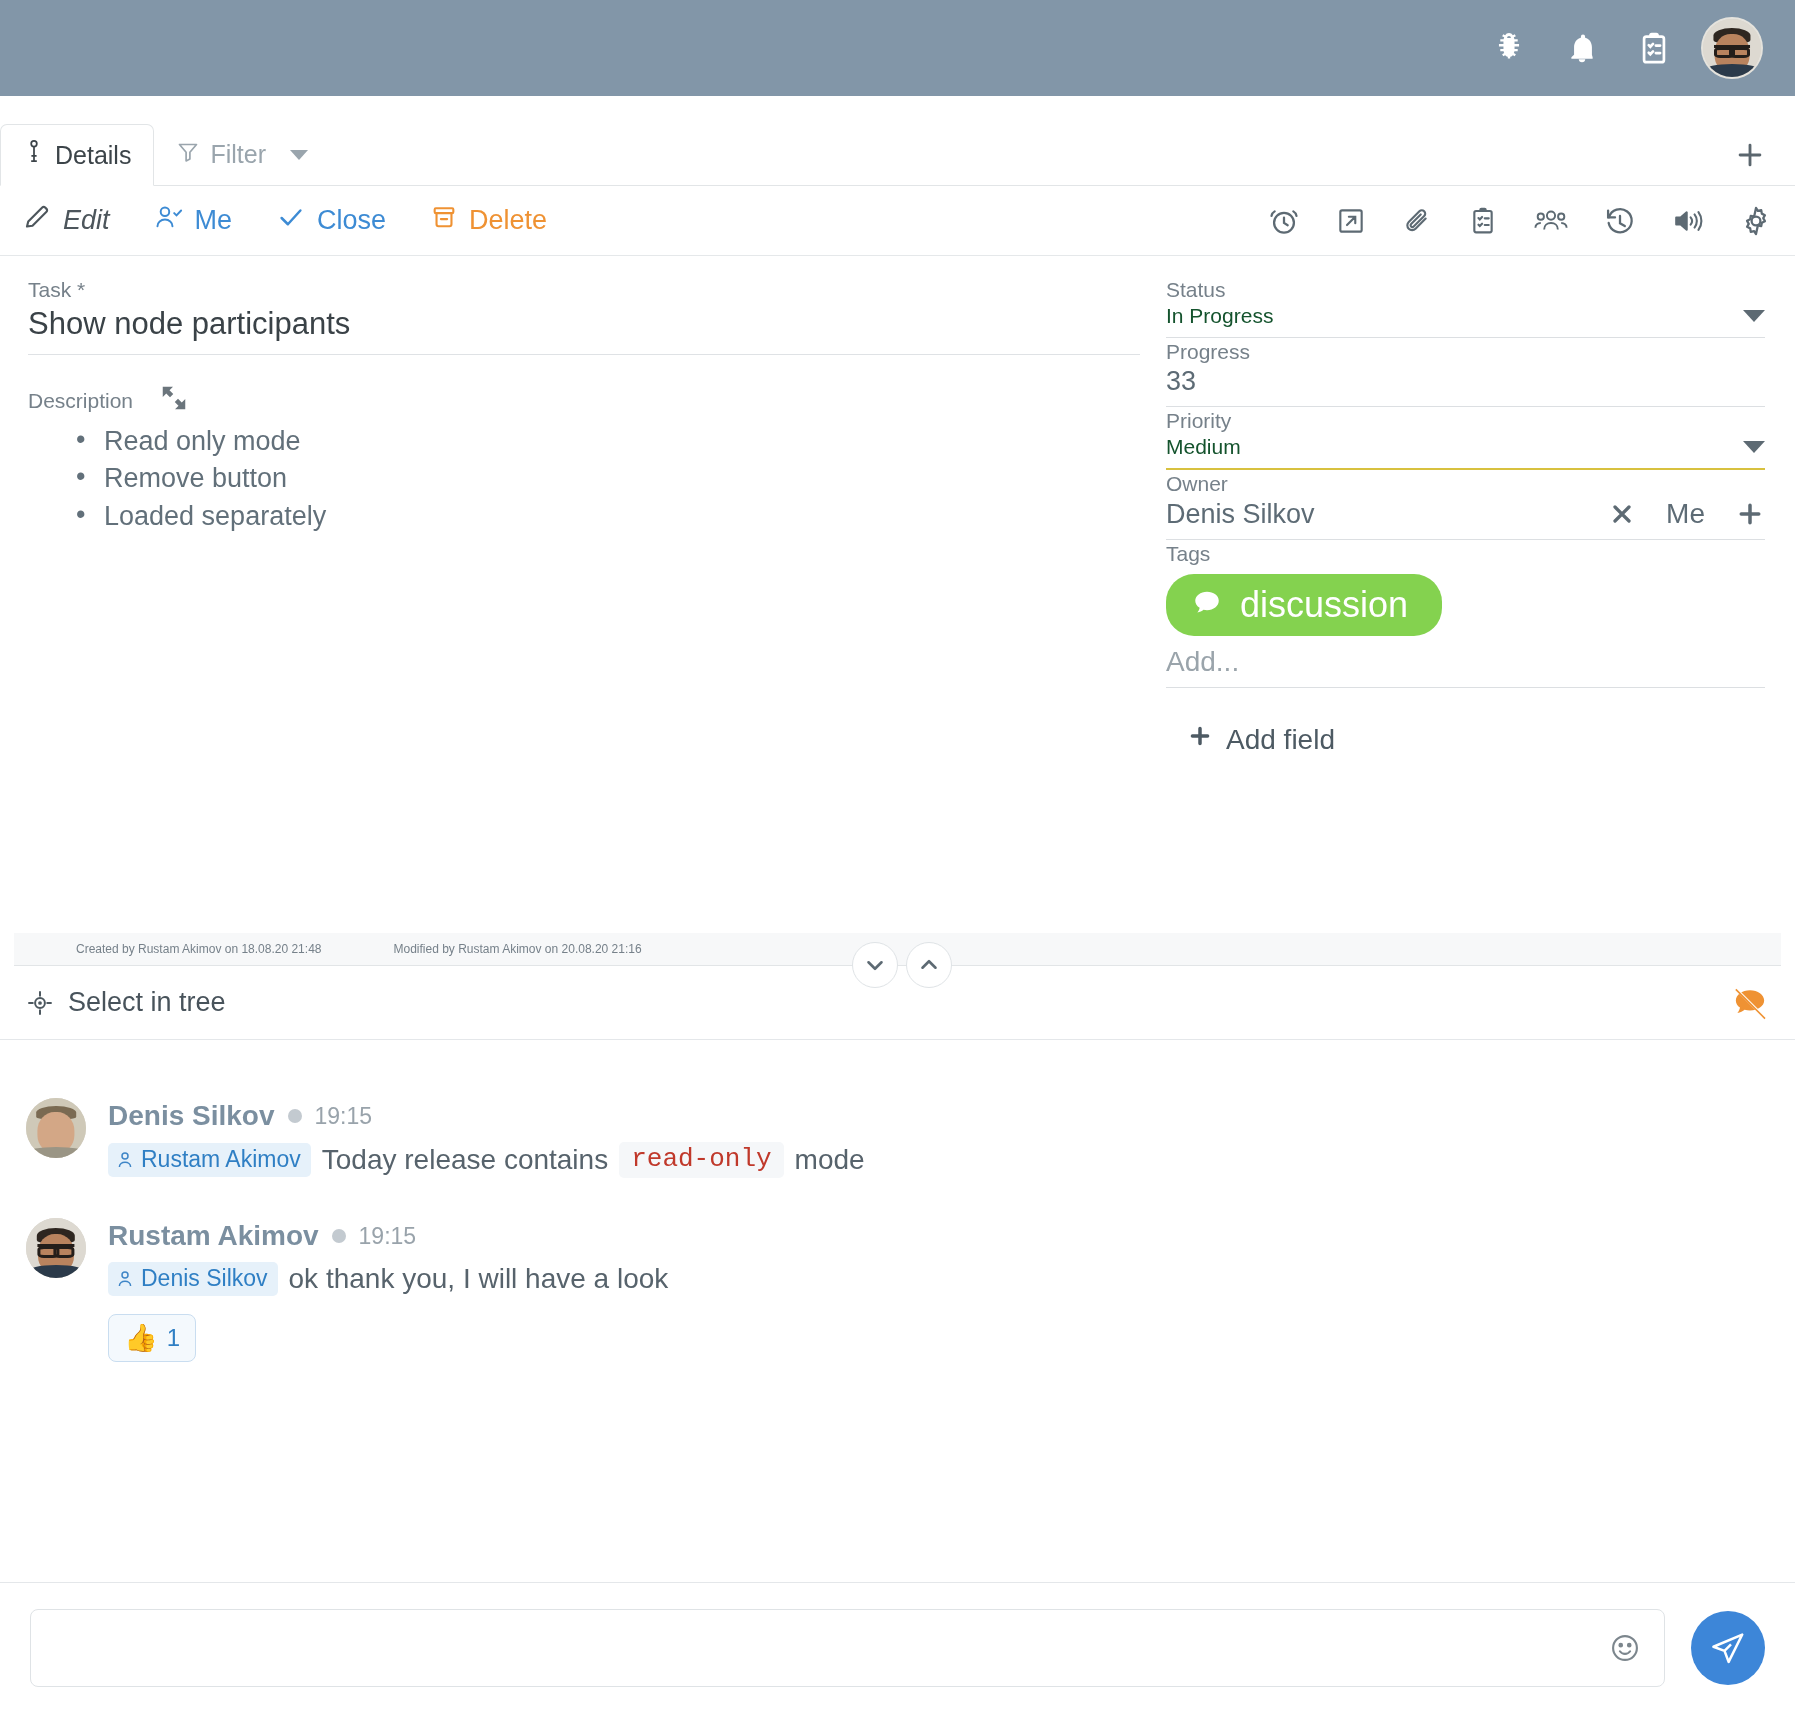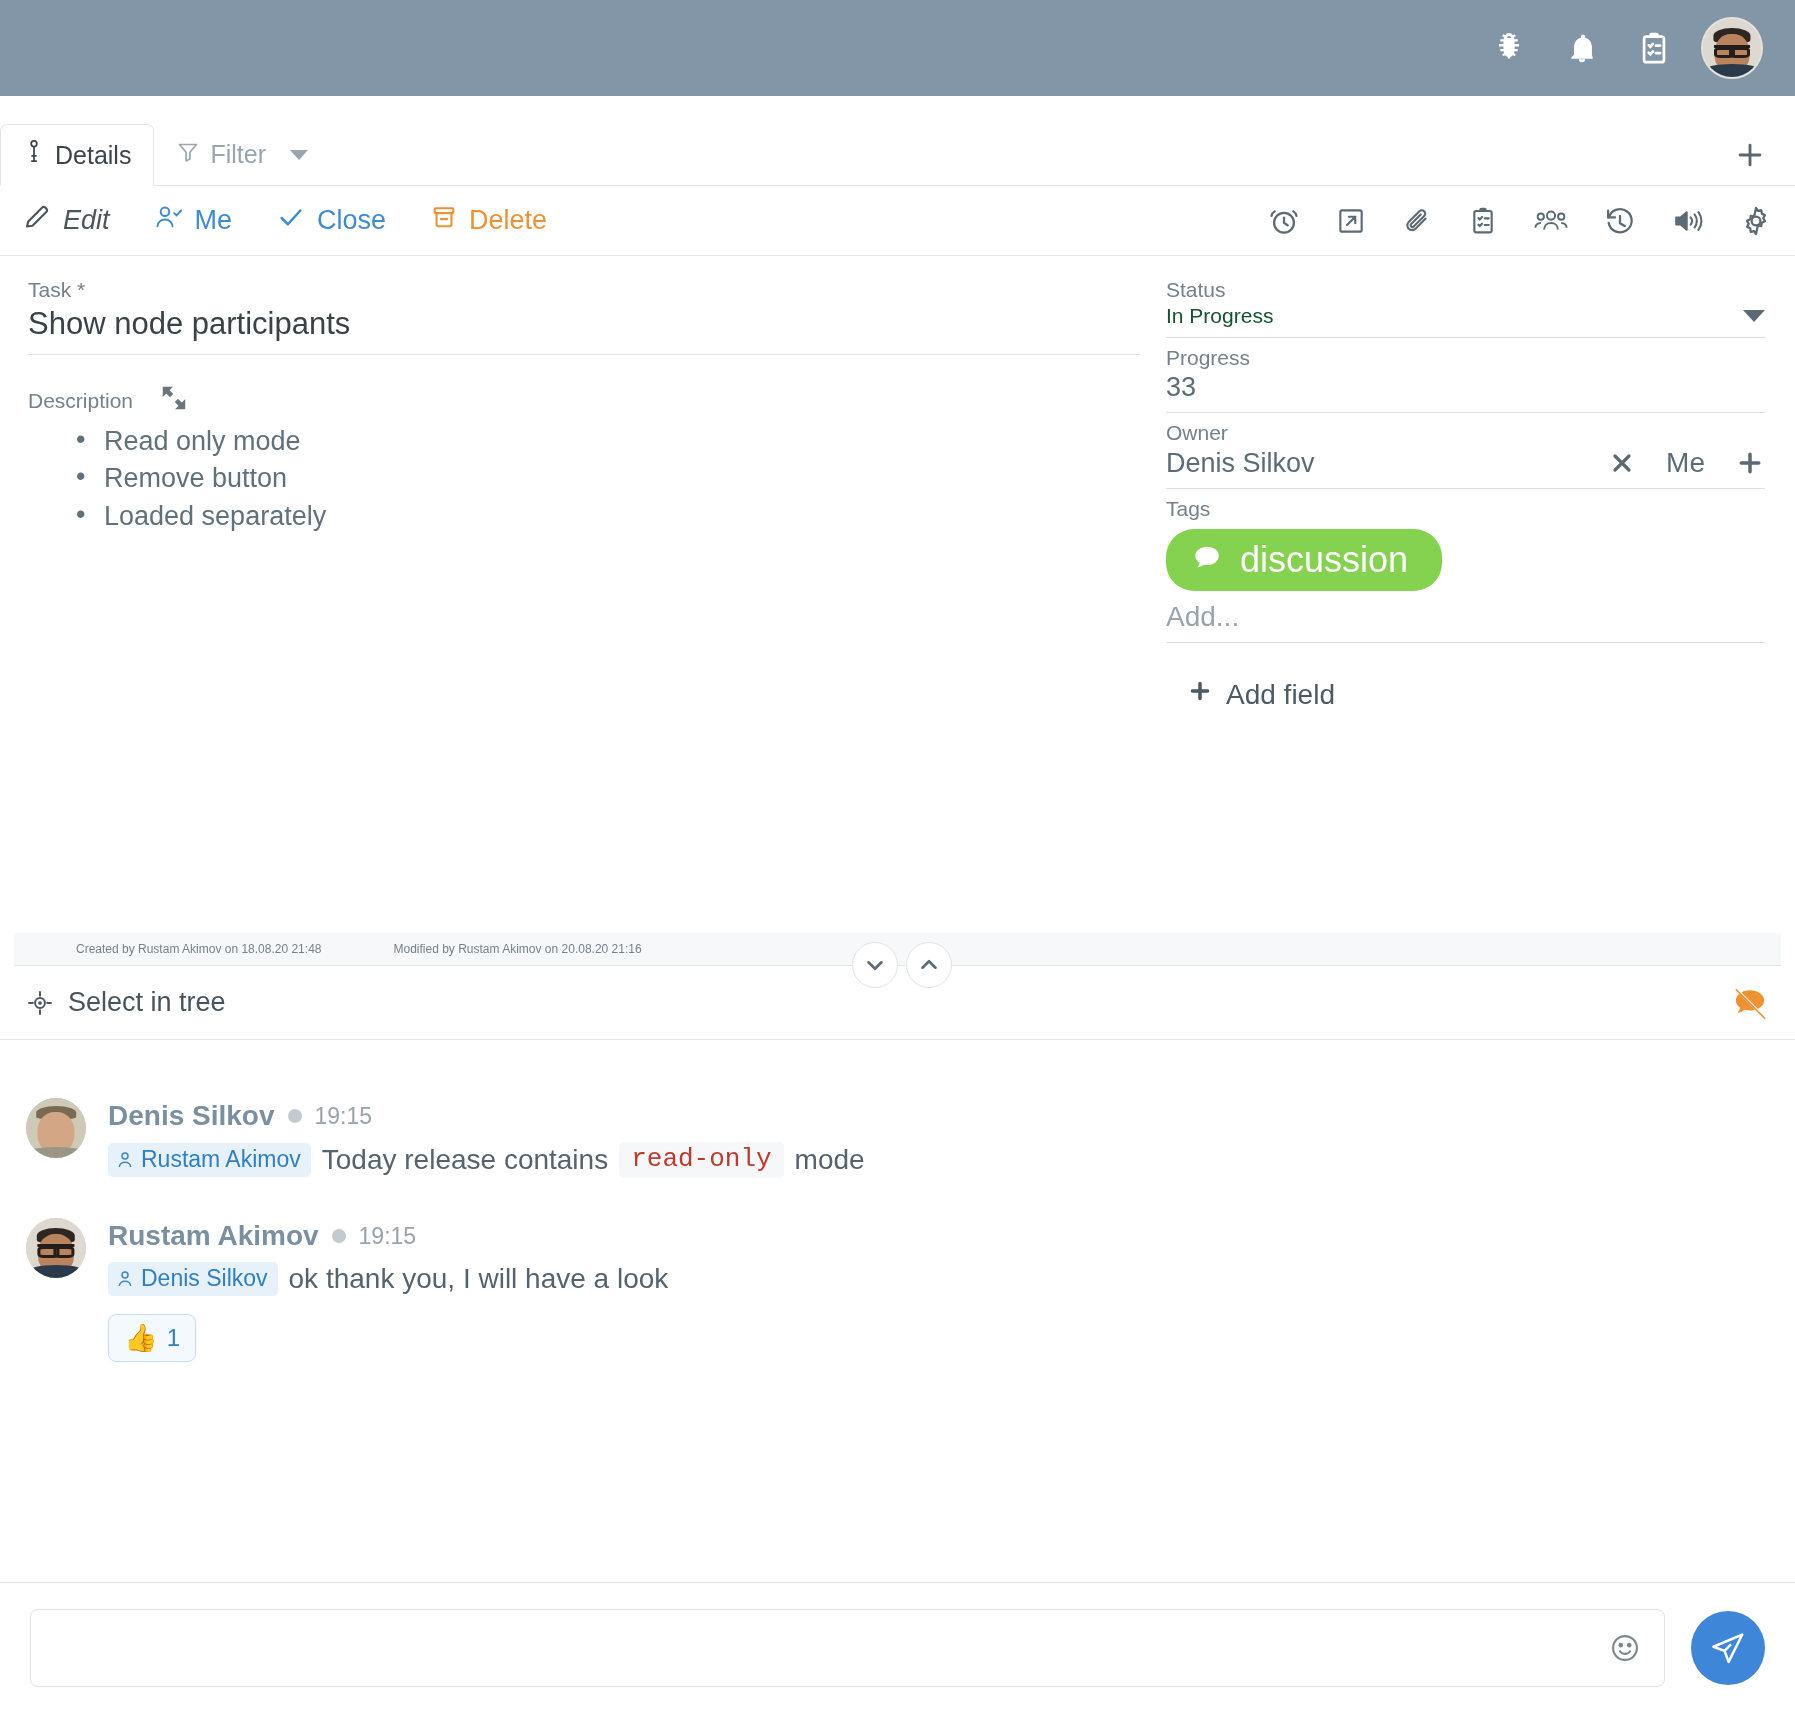--- a/index.html
+++ b/index.html
@@ -109,21 +109,21 @@
   .desc-list { list-style: none; margin-left: 48px; }
   .desc-list li {
     font-size: 27px; color: #62707a; line-height: 1.38; position: relative; padding-left: 28px;
   }
   .desc-list li:before {
     content: "•"; position: absolute; left: 0; top: -2px; font-size: 27px; color: #62707a;
   }
   .desc-body { height: 510px; }
 
   
-  .r-row { margin-bottom: 8px; }
+  .r-row { margin-bottom: 2px; }
   .r-label { font-size: 21px; color: #76818a; margin-bottom: 2px; }
   .r-value {
     display: flex; align-items: center; justify-content: space-between;
     border-bottom: 1px solid #dcdfe2; padding-bottom: 9px;
   }
   .r-value.amber { border-bottom: 2px solid #d8c13f; }
   .r-text { font-size: 21px; color: #14532d; }
   .r-text.soft { font-size: 27px; color: #5d6b75; }
   .sel-caret {
     width: 0; height: 0; border-left: 11px solid transparent; border-right: 11px solid transparent;
@@ -420,20 +420,27 @@
         </div>
       </div>
 
       <div class="r-row">
         <div class="r-label">Progress</div>
         <div class="r-value">
           <span class="r-text soft">33</span>
         </div>
       </div>
 
+      <div class="r-row">
+        <div class="r-label">Priority</div>
+        <div class="r-value amber">
+          <span class="r-text">Medium</span>
+          <span class="sel-caret"></span>
+        </div>
+      </div>
 
       <div class="r-row">
         <div class="r-label">Owner</div>
         <div class="r-value">
           <span class="r-text soft">Denis Silkov</span>
           <span class="owner-ctrls">
             <span class="owner-x">
               <svg width="28" height="28" viewBox="0 0 24 24" fill="none" stroke="currentColor" stroke-width="2.8" stroke-linecap="round">
                 <path d="M6 6l12 12M18 6L6 18"></path>
               </svg>

